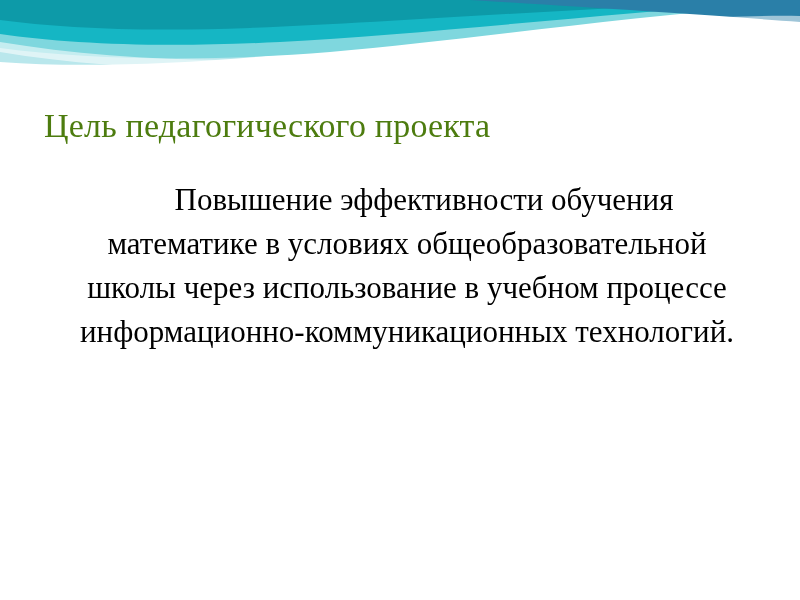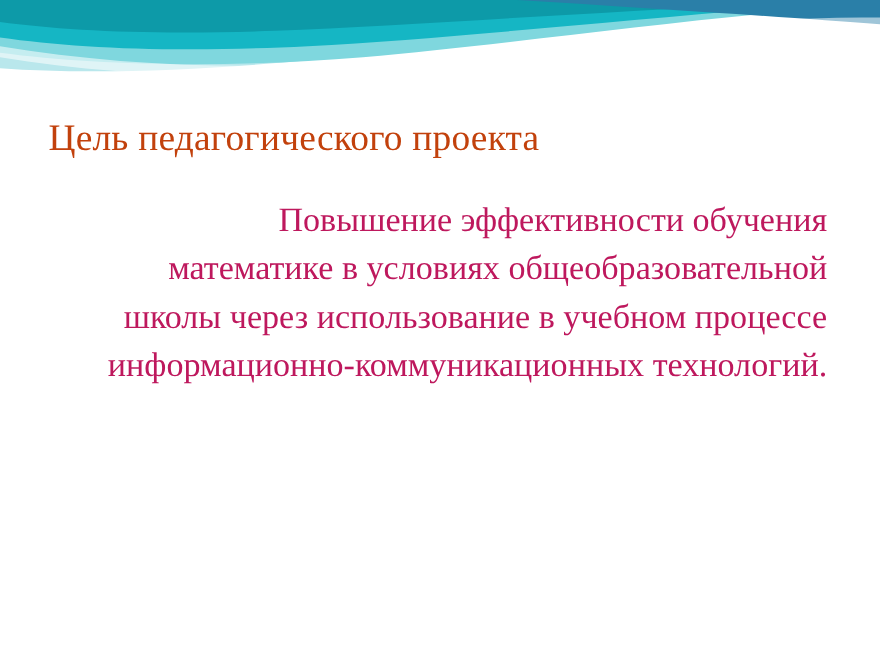--- a/index.html
+++ b/index.html
@@ -38,34 +38,34 @@
     padding: 0 44px;
   }
   .slide-title {
     position: absolute;
     left: 44px;
     top: 105px;
     width: 712px;
     font-family: "Liberation Serif", serif;
     font-size: 34px;
     line-height: 42px;
-    color: #c2410c;
+    color: #4d7c0f;
     letter-spacing: 0.2px;
   }
   .slide-text {
     position: absolute;
     left: 62px;
     top: 178px;
     width: 690px;
     font-family: "Liberation Serif", serif;
     font-size: 31px;
     line-height: 44px;
-    color: #be185d;
+    color: #000000;
     text-indent: 34px;
-    text-align: right;
+    text-align: center;
   }
 </style>
 </head>
 <body>
 
 <div class="slide">
 
   <svg class="decor-top" viewBox="0 0 800 120" preserveAspectRatio="none" xmlns="http://www.w3.org/2000/svg">
     <path d="M0,0 L800,0 L800,10 C660,8 520,26 380,44 C250,60 110,70 0,62 Z" fill="#b9e7ec"></path>
     <path d="M0,0 L800,0 L800,4 C640,14 470,40 330,52 C210,62 90,60 0,48 Z" fill="#7fd7de"></path>

